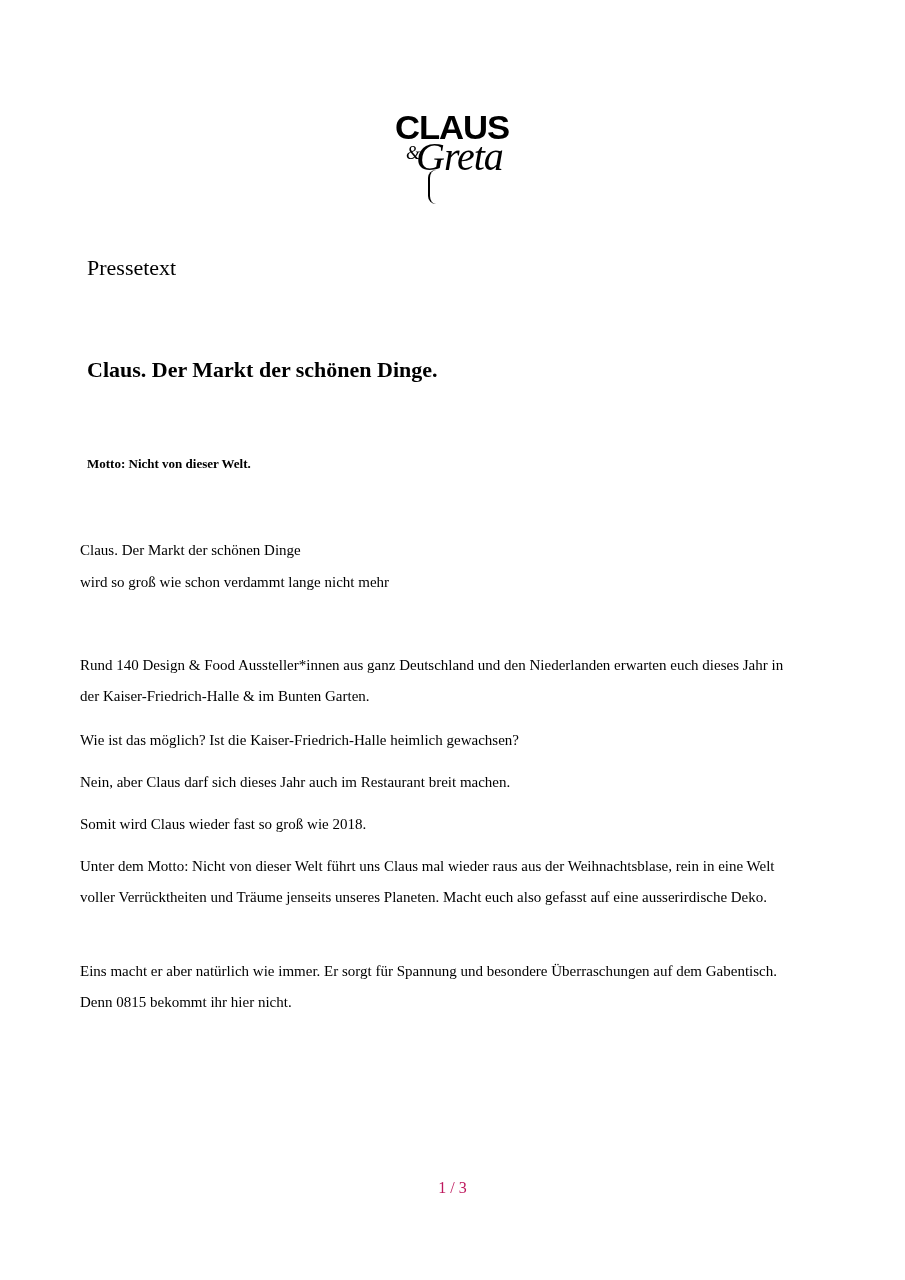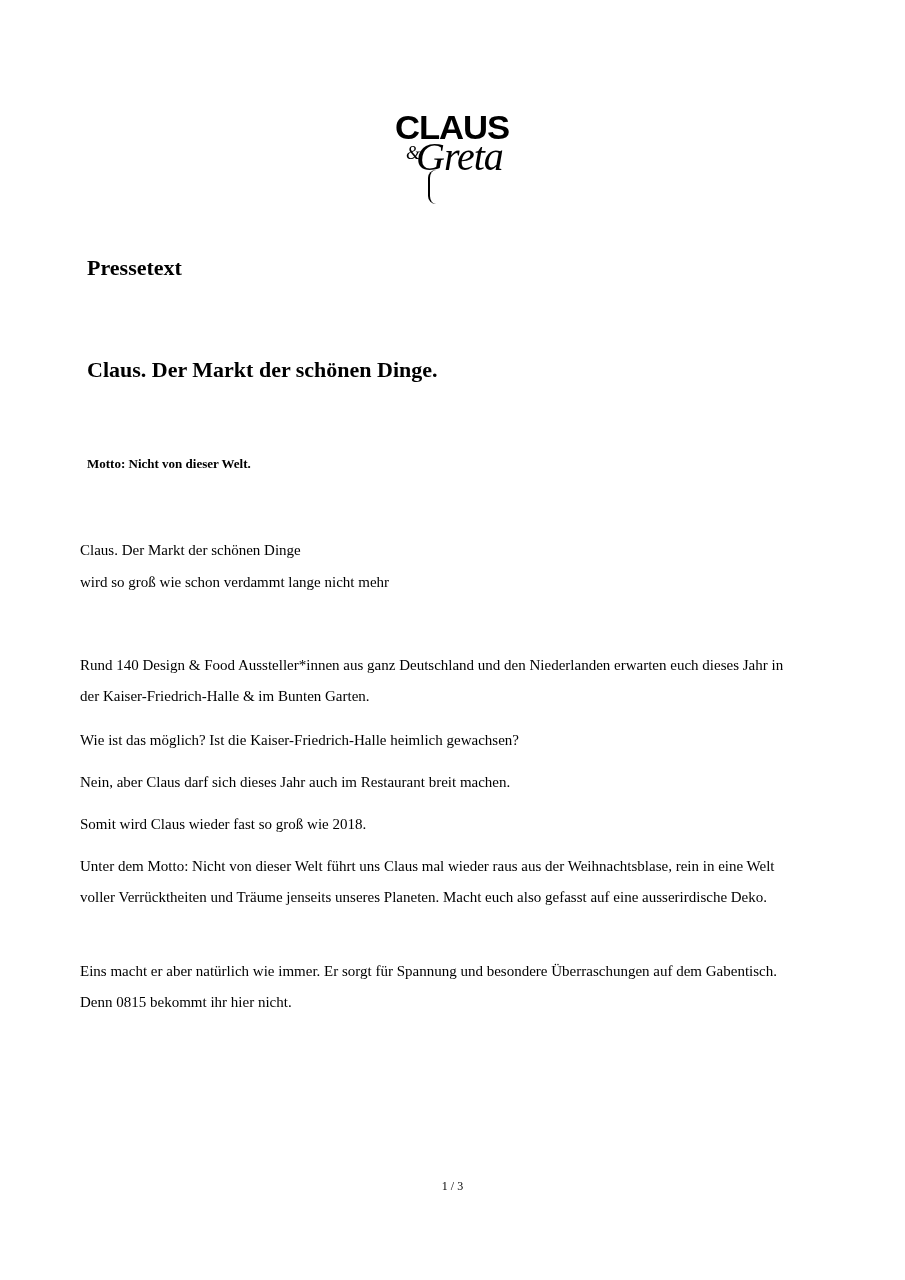--- a/index.html
+++ b/index.html
@@ -2,25 +2,25 @@
 <html><head>
   <meta charset="utf-8">
   <style>
     html, body { margin: 0; padding: 0; background: #ffffff; }
     body { width: 905px; height: 1280px; position: relative; overflow: hidden; color: #000; font-family: "Liberation Serif", "DejaVu Serif", serif; }
     .logo { position: absolute; left: 394px; top: 108px; width: 120px; height: 104px; text-decoration: underline; }
     .logo .claus { position: absolute; left: 2px; top: 2px; font-family: "Liberation Sans", "DejaVu Sans", sans-serif; font-weight: 900; font-size: 34px; letter-spacing: -1px; line-height: 34px; transform: scaleX(1.02); }
     .logo .amp { position: absolute; left: 12px; top: 36px; font-family: "Liberation Serif", serif; font-style: italic; font-size: 18px; line-height: 18px; }
     .logo .greta { position: absolute; left: 22px; top: 28px; font-family: "Liberation Serif", serif; font-style: italic; font-size: 40px; line-height: 42px; letter-spacing: -1px; }
     .logo .tail { position: absolute; left: 34px; top: 62px; width: 10px; height: 34px; border-left: 2px solid #000; border-radius: 8px 0 0 8px; }
-    .h-press { position: absolute; left: 87px; top: 254px; font-size: 22px; font-weight: bold; line-height: 28px; }
+    .h-press { position: absolute; left: 87px; top: 254px; font-size: 22px; font-weight: normal; line-height: 28px; }
     .h-title { position: absolute; left: 87px; top: 354px; font-size: 22px; font-weight: bold; line-height: 32px; }
     .h-motto { position: absolute; left: 87px; top: 451px; font-size: 13px; font-weight: bold; line-height: 26px; }
     .para { position: absolute; left: 80px; width: 740px; font-size: 15px; line-height: 31px; }
-    .page-num { position: absolute; left: 0; width: 905px; top: 1179px; text-align: center; font-size: 12px; color: #000000; }
+    .page-num { position: absolute; left: 0; width: 905px; top: 1179px; text-align: center; font-size: 16px; color: #be185d; }
   </style>
 </head>
 <body>
 
 <div class="logo">
   <div class="claus">CLAUS</div>
   <div class="amp">&amp;</div>
   <div class="greta">Greta</div>
   <div class="tail"></div>
 </div>

